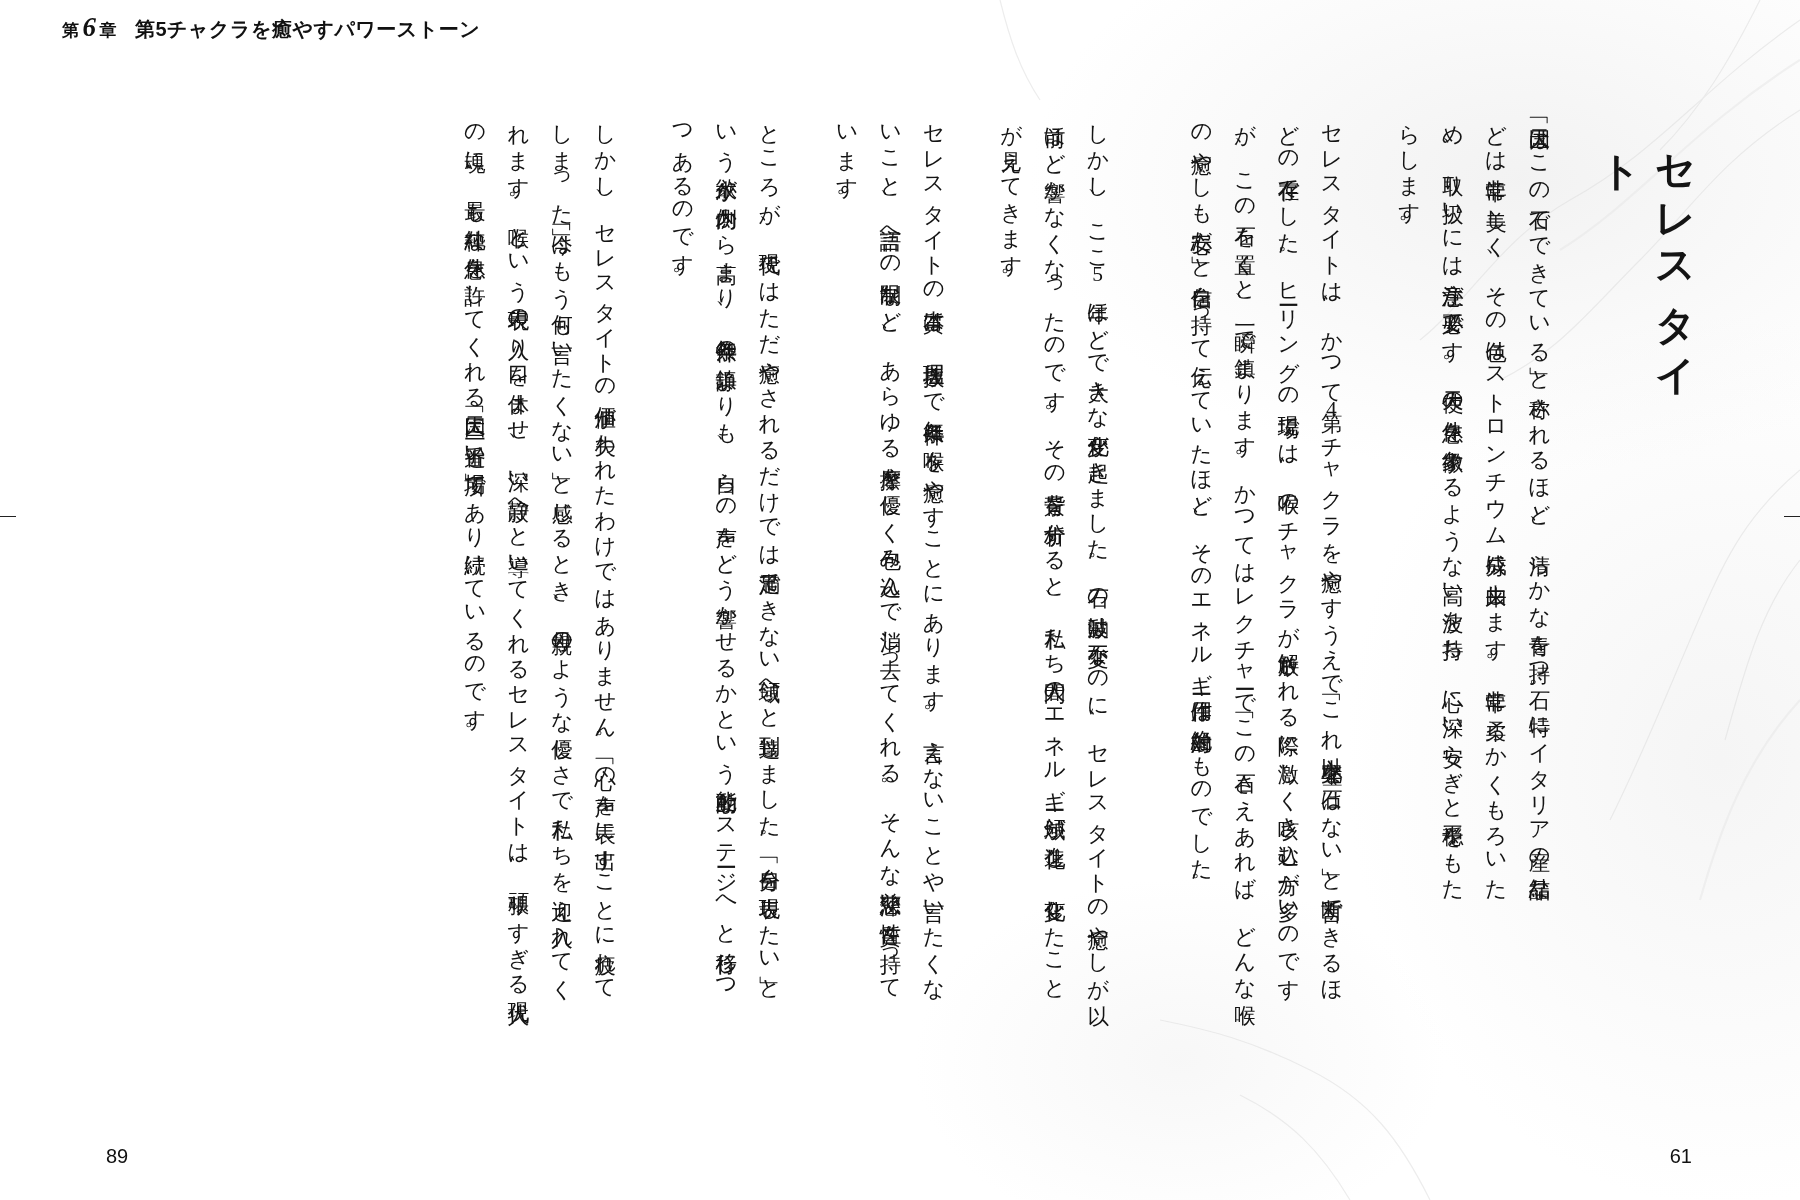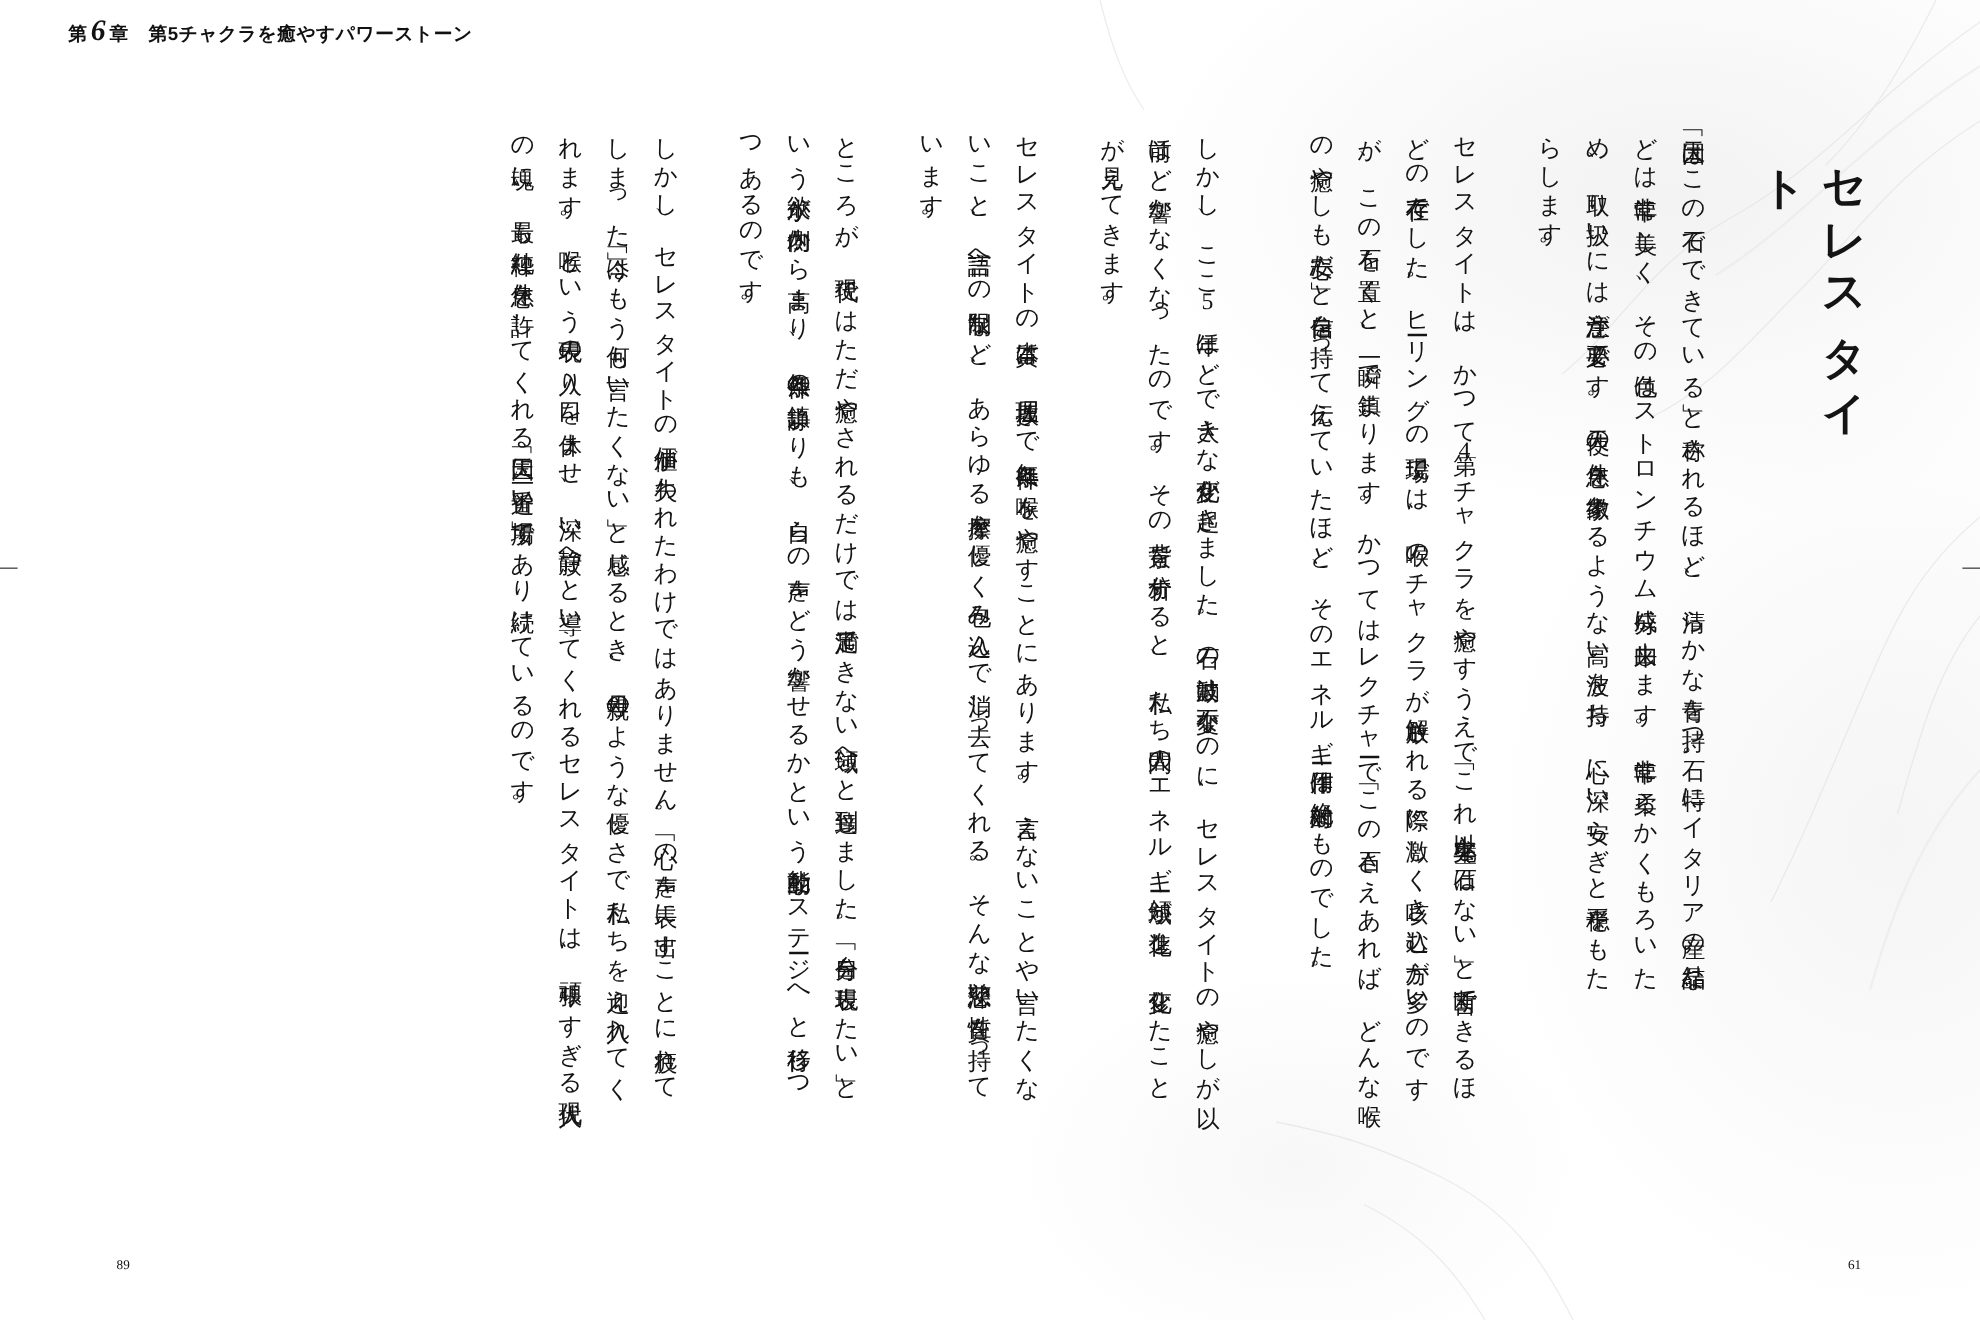--- a/index.html
+++ b/index.html
@@ -52,21 +52,21 @@
   .running-head .kanji-dai { font-size: 17px; }
   .running-head .chap-num {
     font-family: "Liberation Serif", serif;
     font-size: 27px;
     font-weight: 700;
     font-style: italic;
     padding: 0 3px;
     line-height: 1;
   }
   .running-head .chap-suffix { font-size: 17px; margin-right: 18px; }
-  .running-head .chap-title { font-size: 17px; }
+  .running-head .chap-title { font-size: 20px; }
 
   
   .trim-left {
     position: absolute;
     left: 0;
     top: 516px;
     width: 16px;
     height: 1px;
     background: #222;
   }
@@ -110,23 +110,23 @@
     letter-spacing: 5px;
     height: 300px;
     margin-left: 34px;
     margin-top: 16px;
   }
   .para-gap { width: 34px; }
 
   
   .folio {
     position: absolute;
-    bottom: 42px;
-    font-family: Liberation Serif, serif;
-    font-size: 12px;
+    bottom: 32px;
+    font-family: Liberation Sans, sans-serif;
+    font-size: 20px;
     color: #111;
   }
   .folio-left { left: 106px; }
   .folio-right { right: 108px; }
 </style>
 </head>
 <body>
 
 <div class="page">
 

